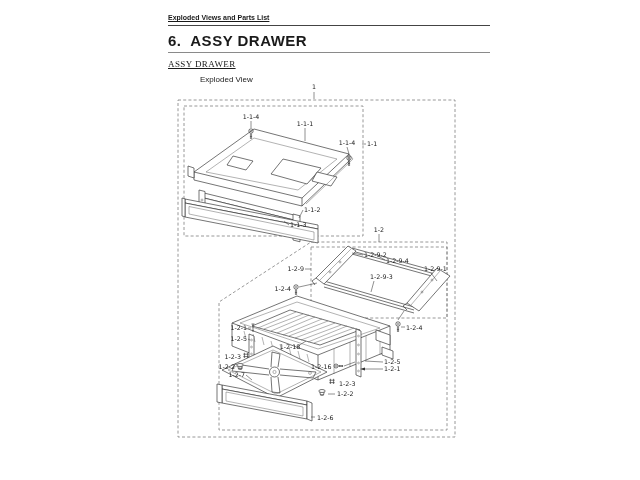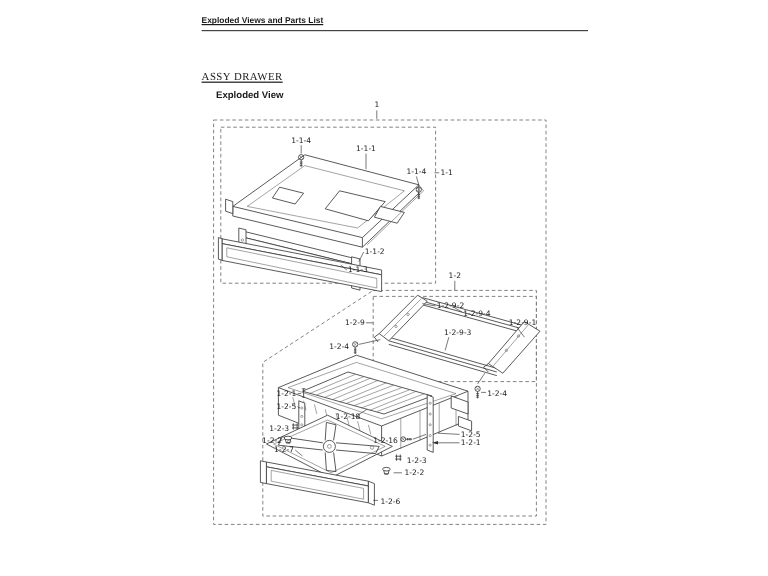--- a/index.html
+++ b/index.html
@@ -5,35 +5,36 @@
   html,body{margin:0;padding:0;background:#fff;}
   .page{position:relative;width:640px;height:480px;background:#ffffff;overflow:hidden;
         font-family:"Liberation Sans", sans-serif;color:#1a1a1a;}
   .hdr-link{position:absolute;left:168px;top:14px;width:322px;font-size:7px;font-weight:bold;
             border-bottom:1px solid #444;padding-bottom:4px;}
   .hdr-link span{text-decoration:underline;}
   .sec-title{position:absolute;left:168px;top:32px;width:322px;font-size:15px;font-weight:bold;
              white-space:pre;letter-spacing:.5px;border-bottom:1.5px solid #8a8a8a;padding-bottom:3px;}
   .assy-title{position:absolute;left:168px;top:59px;font-family:"Liberation Serif",serif;
               font-size:9px;letter-spacing:.4px;text-decoration:underline;}
-  .view-heading{position:absolute;left:152px;top:75px;font-size:8px;font-weight:bold;padding-left:28px;}
+  .view-heading{position:absolute;left:172px;top:75px;font-size:8px;font-weight:normal;padding-left:28px;}
   svg{position:absolute;left:0;top:0;}
   svg text{font-family:"DejaVu Sans", sans-serif;font-size:6.3px;fill:#1a1a1a;}
   .ln{stroke:#3a3a3a;stroke-width:.7;fill:none;}
   .lnw{stroke:#3a3a3a;stroke-width:.7;fill:#ffffff;}
   .thin{stroke:#555;stroke-width:.45;fill:none;}
   .dash{stroke:#7d7d7d;stroke-width:.8;fill:none;stroke-dasharray:3 2.2;}
   .ldr{stroke:#333;stroke-width:.55;fill:none;}
 </style>
 </head>
 <body>
 
 <div class="page">
 
   <div class="hdr-link"><span>Exploded Views and Parts List</span></div>
+  <div class="sec-title">6.  ASSY DRAWER</div>
   <div class="assy-title">ASSY DRAWER</div>
   <div class="view-heading">Exploded View</div>
 
   <svg width="640" height="480" viewBox="0 0 640 480">
     <defs>
       <g id="screw-v">
         <circle cx="0" cy="0" r="2.2" class="ln"></circle>
         <path class="thin" d="M-1.4,-1.4 L1.4,1.4 M-1.4,1.4 L1.4,-1.4"></path>
         <path class="ln" d="M0,2.2 V8 M-1.1,4 H1.1 M-1.1,5.5 H1.1 M-1.1,7 H1.1"></path>
       </g>

